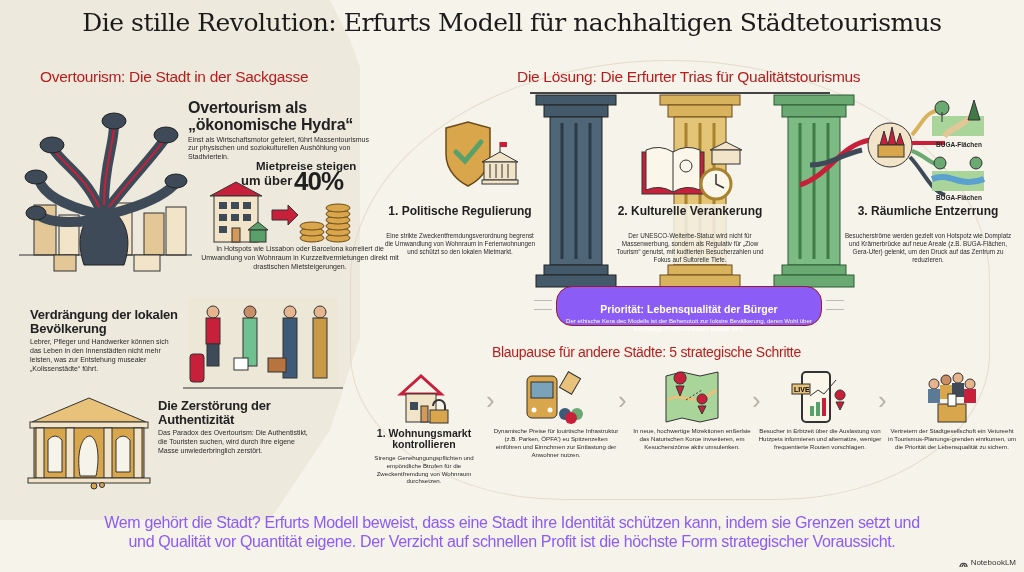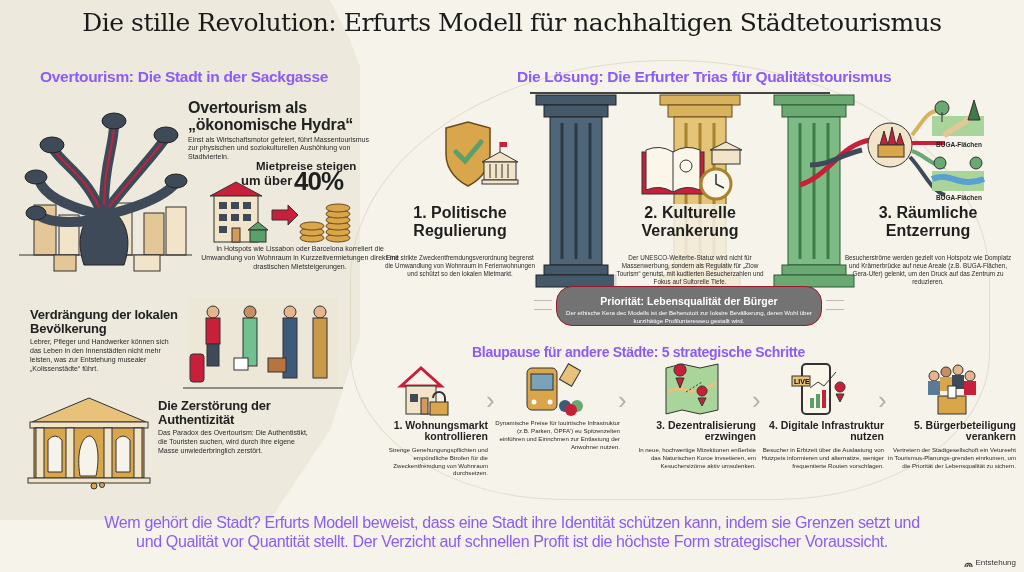--- a/index.html
+++ b/index.html
@@ -19,21 +19,21 @@
     position: absolute; left: 350px; top: 60px; width: 640px; height: 440px;
     border: 1px solid #d8cfb8; border-radius: 60% 60% 40% 40%;
     opacity: .6;
   }
   .title {
     position: absolute; top: 8px; left: 0; width: 1024px; text-align: center;
     font-family: "DejaVu Serif", "Liberation Serif", serif;
     font-size: 25px; font-weight: 500; letter-spacing: -0.5px; color: #1b1b1b;
   }
   .h2 {
-    position: absolute; font-weight: 700; font-size: 15.5px; color: #8b5cf6;
+    position: absolute; font-weight: 400; font-size: 15.5px; color: #b91c1c;
     letter-spacing: -0.3px;
   }
   .h3 { font-weight: 700; font-size: 13px; color: #222; line-height: 1.05; letter-spacing: -0.2px; }
   .p { font-size: 7px; line-height: 1.25; color: #2a2a2a; }
   .abs { position: absolute; }
   .center { text-align: center; }
 
   
   .hydra { left: 14px; top: 95px; width: 180px; height: 180px; }
   .hydra-block { left: 188px; top: 100px; width: 190px; }
@@ -49,39 +49,39 @@
   .temple-ill { left: 24px; top: 392px; width: 130px; height: 98px; }
   .auth-block { left: 158px; top: 399px; width: 150px; }
 
   
   .pillars-line { position:absolute; left: 530px; top: 92px; width: 300px; height: 2px; background:#444; }
   .pillar { position: absolute; top: 93px; width: 88px; height: 196px; }
   .shield-ill { left: 438px; top: 120px; width: 90px; height: 72px; }
   .p1 { left: 382px; top: 204px; width: 156px; }
   .p2 { left: 614px; top: 204px; width: 152px; }
   .p3 { left: 840px; top: 204px; width: 176px; }
-  .card-h { font-weight: 700; font-size: 16px; margin-bottom: 14px; }
+  .card-h { font-weight: 700; font-size: 12px; margin-bottom: 14px; }
   .p-center { font-size: 6.3px; line-height: 1.28; text-align: center; color: #2a2a2a; }
 
   .priority {
     position: absolute; left: 556px; top: 286px; width: 266px; height: 40px;
-    background: #737373; border-radius: 16px; color: #fff; text-align: center;
-    padding-top: 8px; border: 1px solid #9c1a2e;
+    background: #8b5cf6; border-radius: 16px; color: #fff; text-align: center;
+    padding-top: 16px; border: 1px solid #9c1a2e;
   }
   .priority .t { font-size: 10.5px; font-weight: 700; }
   .priority .s { font-size: 6.1px; line-height: 1.25; margin-top: 2px; }
   .pri-deco { position:absolute; top: 300px; width: 18px; height: 10px;
     border-top: 1px solid #bbb; border-bottom: 1px solid #bbb; }
 
   .buga1 { left: 930px; top: 98px; width: 56px; height: 40px; }
   .buga2 { left: 930px; top: 155px; width: 56px; height: 38px; }
   .buga-label { position:absolute; font-size: 6.5px; font-weight: 700; }
 
-  .steps-title { left: 472px; top: 344px; }
-  .step { position: absolute; top: 360px; width: 128px; text-align: right; }
+  .steps-title { left: 492px; top: 344px; }
+  .step { position: absolute; top: 368px; width: 128px; text-align: center; }
   .step .ico { height: 56px; display:flex; justify-content:center; align-items:flex-end; }
   .step .sh { font-weight: 700; font-size: 10.5px; line-height: 1.08; margin-top: 4px; }
   .step .sp { font-size: 6.1px; line-height: 1.3; margin-top: 3px; color: #2a2a2a; }
   .chev { position:absolute; top: 385px; font-size: 26px; color:#b8b2a5; font-weight: 300; }
 
   .footer {
     position: absolute; left: 0; top: 513px; width: 1024px; text-align: center;
     font-size: 16px; font-weight: 500; line-height: 1.2; letter-spacing: -0.35px; color: #8b5cf6;
   }
   .brand { position: absolute; right: 8px; top: 558px; font-size: 8px; color:#333; display:flex; align-items:center; gap:3px; }
@@ -385,68 +385,65 @@
 <div class="step" style="left:628px;">
   <div class="ico">
     <svg width="60" height="54" viewBox="0 0 60 54">
       <polygon points="4,6 20,2 38,6 56,2 56,48 38,52 20,48 4,52" fill="#a9d49a" stroke="#333"></polygon>
       <path d="M6 30 C20 20 30 40 54 20" stroke="#e8c27a" stroke-width="3" fill="none"></path>
       <path d="M18 14 a6 6 0 1 1 0.1 0 M18 26 L14 16 L22 16 Z" fill="#c8203a" stroke="#333"></path>
       <path d="M40 34 a5 5 0 1 1 0.1 0 M40 44 L36 36 L44 36 Z" fill="#c8203a" stroke="#333"></path>
       <path d="M24 30 L40 20" stroke="#333" stroke-dasharray="2 2"></path>
     </svg>
   </div>
-  <div class="sh">3. Dezentralisierung erzwingen</div>
   <div class="sp">In neue, hochwertige Mizektionen enßerlsie das Naturischen Koroe invsetieren, em Kesuchersizöme aktiv umsulenken.</div>
 </div>
 <div class="chev" style="left:752px;">›</div>
 
 <div class="step" style="left:756px;">
   <div class="ico">
     <svg width="64" height="54" viewBox="0 0 64 54">
       <rect x="14" y="2" width="28" height="50" rx="4" fill="#fbf6ea" stroke="#333" stroke-width="2"></rect>
       <rect x="4" y="14" width="18" height="10" fill="#e8c27a" stroke="#333"></rect>
       <text x="6" y="22" font-size="7" font-family="Liberation Sans, sans-serif" font-weight="700">LIVE</text>
       <g fill="#5aa06a">
           <rect x="22" y="36" width="4" height="10"></rect>
           <rect x="28" y="32" width="4" height="14"></rect>
         </g>
       <rect x="34" y="28" width="4" height="18" fill="#c8203a"></rect>
       <path d="M22 26 L30 20 L36 24 L48 10" stroke="#333" fill="none"></path>
       <path d="M52 30 a5 5 0 1 1 0.1 0 M52 40 L48 32 L56 32 Z" fill="#c8203a" stroke="#333"></path>
     </svg>
   </div>
-  <div class="sh">4. Digitale Infrastruktur nutzen</div>
   <div class="sp">Besucher in Erbtzeit über die Auslastung von Hutzpets informieren und alternatize, weniger frequentierte Routen vorschlagen.</div>
 </div>
 <div class="chev" style="left:878px;">›</div>
 
 <div class="step" style="left:888px;">
   <div class="ico">
     <svg width="64" height="54" viewBox="0 0 64 54">
       <circle cx="14" cy="14" r="5" fill="#e6b58e" stroke="#333"></circle>
         <rect x="8" y="19" width="12" height="14" fill="#5a7a98"></rect>
       <circle cx="26" cy="10" r="5" fill="#c98e66" stroke="#333"></circle>
         <rect x="20" y="15" width="12" height="14" fill="#d9a64b"></rect>
       <circle cx="38" cy="8" r="5" fill="#e6b58e" stroke="#333"></circle>
         <rect x="32" y="13" width="12" height="14" fill="#3e4a58"></rect>
       <circle cx="50" cy="14" r="5" fill="#e6b58e" stroke="#333"></circle>
         <rect x="44" y="19" width="12" height="14" fill="#c8203a"></rect>
       <rect x="18" y="34" width="28" height="18" fill="#d9a64b" stroke="#333"></rect>
       <rect x="28" y="24" width="8" height="12" fill="#fff" stroke="#333"></rect>
     </svg>
   </div>
-  <div class="sh">5. Bürgerbeteiligung verankern</div>
   <div class="sp">Vertretern der Stadtgesellschoft ein Vetureeht in Tourismus-Planungs-grenden einrkumen, um die Priorität der Lebensqualität zu sichern.</div>
 </div>
 
 <div class="footer">
   <div>Wem gehört die Stadt? Erfurts Modell beweist, dass eine Stadt ihre Identität schützen kann, indem sie Grenzen setzt und</div>
-  <div>und Qualität vor Quantität stellt. Der Verzicht auf schnellen Profit ist die höchste Form strategischer Voraussicht.</div>
+  <div>und Qualität vor Quantität eigene. Der Verzicht auf schnellen Profit ist die höchste Form strategischer Voraussicht.</div>
 </div>
 
 <div class="brand">
   <svg width="9" height="8" viewBox="0 0 9 8">
     <path d="M1 8 C1 3 8 3 8 8" fill="none" stroke="#333" stroke-width="1.2"></path>
     <path d="M3 8 C3 5 6 5 6 8" fill="none" stroke="#333" stroke-width="1.2"></path>
   </svg>
-  <span>Entstehung</span>
+  <span>NotebookLM</span>
 </div>
 
 </body></html>

